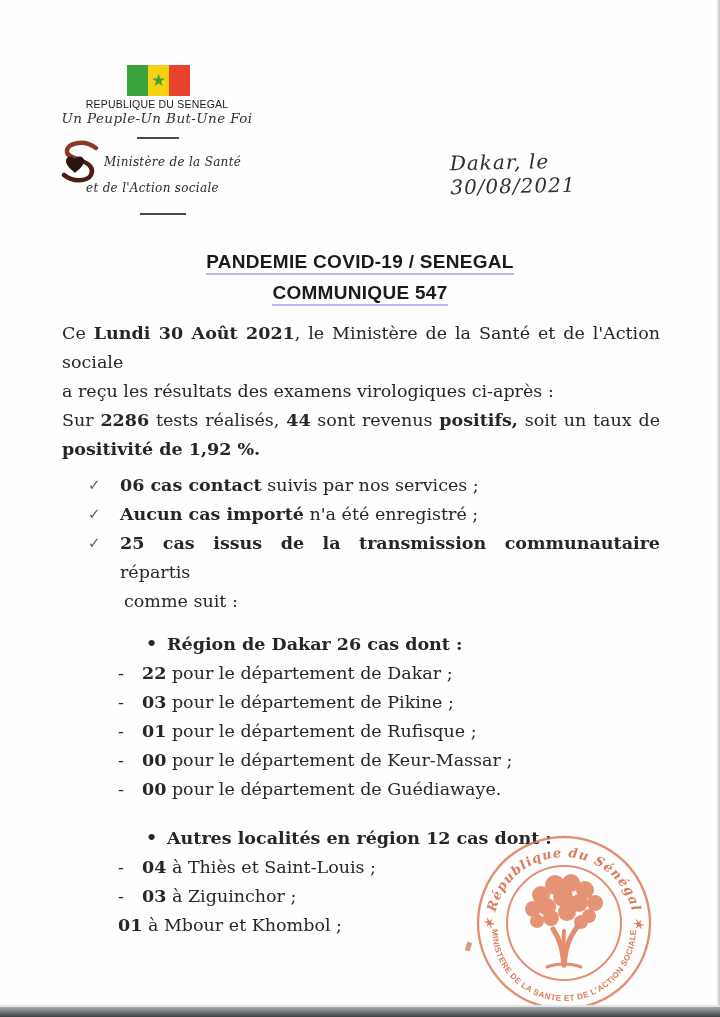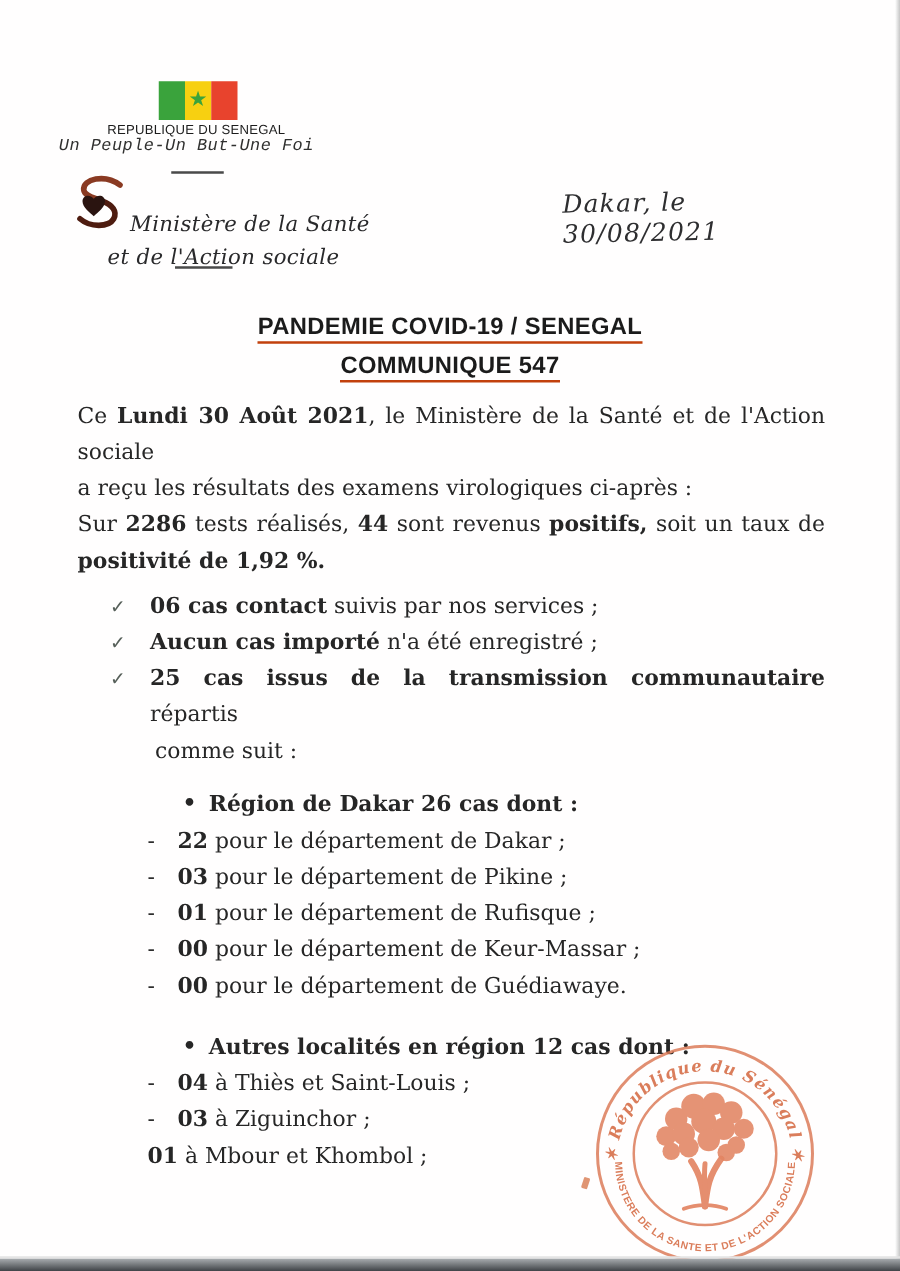--- a/index.html
+++ b/index.html
@@ -12,36 +12,36 @@
   .flag { position:absolute; left:127px; top:65px; width:63px; height:31px; display:flex; }
   .flag .band { flex:1; position:relative; }
   .band-green { background:#3aa33c; }
   .band-yellow { background:#f7d011; }
   .band-red { background:#e8432d; }
   .flag-star { position:absolute; left:50%; top:50%; transform:translate(-50%,-54%);
                color:#3aa33c; font-size:17px; line-height:1; font-family:"DejaVu Sans",sans-serif; }
   .republic { position:absolute; left:67px; top:98px; width:180px; text-align:center;
               font-family:"Liberation Sans",sans-serif; font-weight:normal; font-size:10.5px;
               color:#1c1c1c; letter-spacing:.2px; }
-  .motto { position:absolute; left:47px; top:110px; width:220px; text-align:left;
-           font-style:italic; font-size:13.5px; color:#30302f; letter-spacing:.4px;font-family:Liberation Mono, monospace; }
+  .motto { position:absolute; left:47px; top:110px; width:220px; text-align:center;
+           font-style:italic; font-size:13.5px; color:#30302f; letter-spacing:.4px; }
   .sep1 { position:absolute; left:137px; top:137px; width:42px; height:2px; background:#4a4a4a; }
   .ministry-logo { position:absolute; left:54px; top:139px; }
-  .ministry-name { position:absolute; left:86px; top:167px; font-style:italic; font-size:17px;
+  .ministry-name { position:absolute; left:86px; top:149px; font-style:italic; font-size:12px;
                    color:#29292b; line-height:26px; letter-spacing:.3px; }
   .ministry-name .l1 { padding-left:18px; }
   .sep2 { position:absolute; left:140px; top:213px; width:46px; height:2px; background:#4a4a4a; }
   .date-line { position:absolute; left:450px; top:149px; width:215px; font-style:italic;
                font-size:20px; color:#2e2e30; letter-spacing:1px; transform:rotate(-1.2deg); }
 
   
   .main { position:absolute; left:0; top:246px; width:720px; }
   .title-block { text-align:center; font-family:"Liberation Sans",sans-serif; font-weight:bold;
                  font-size:19px; color:#1b1b1b; line-height:31px; letter-spacing:.3px; }
-  .title-block .u { border-bottom:2px solid #c2410c; padding-bottom:1px; }
+  .title-block .u { border-bottom:2px solid #c4b5fd; padding-bottom:1px; }
 
   
   .body { margin:11px 60px 0 62px; font-size:17.5px; line-height:29px; color:#262626; }
   .b { font-weight:bold;text-align:right; }
   .jl { text-align:justify; text-align-last:justify; }
 
   .check-item { position:relative; padding-left:58px; }
   .check-item .check { position:absolute; left:26px; top:0; color:#57605a; font-size:15px;
                        font-family:"DejaVu Sans",sans-serif; }
   .check3-l2 { margin-left:4px; }

